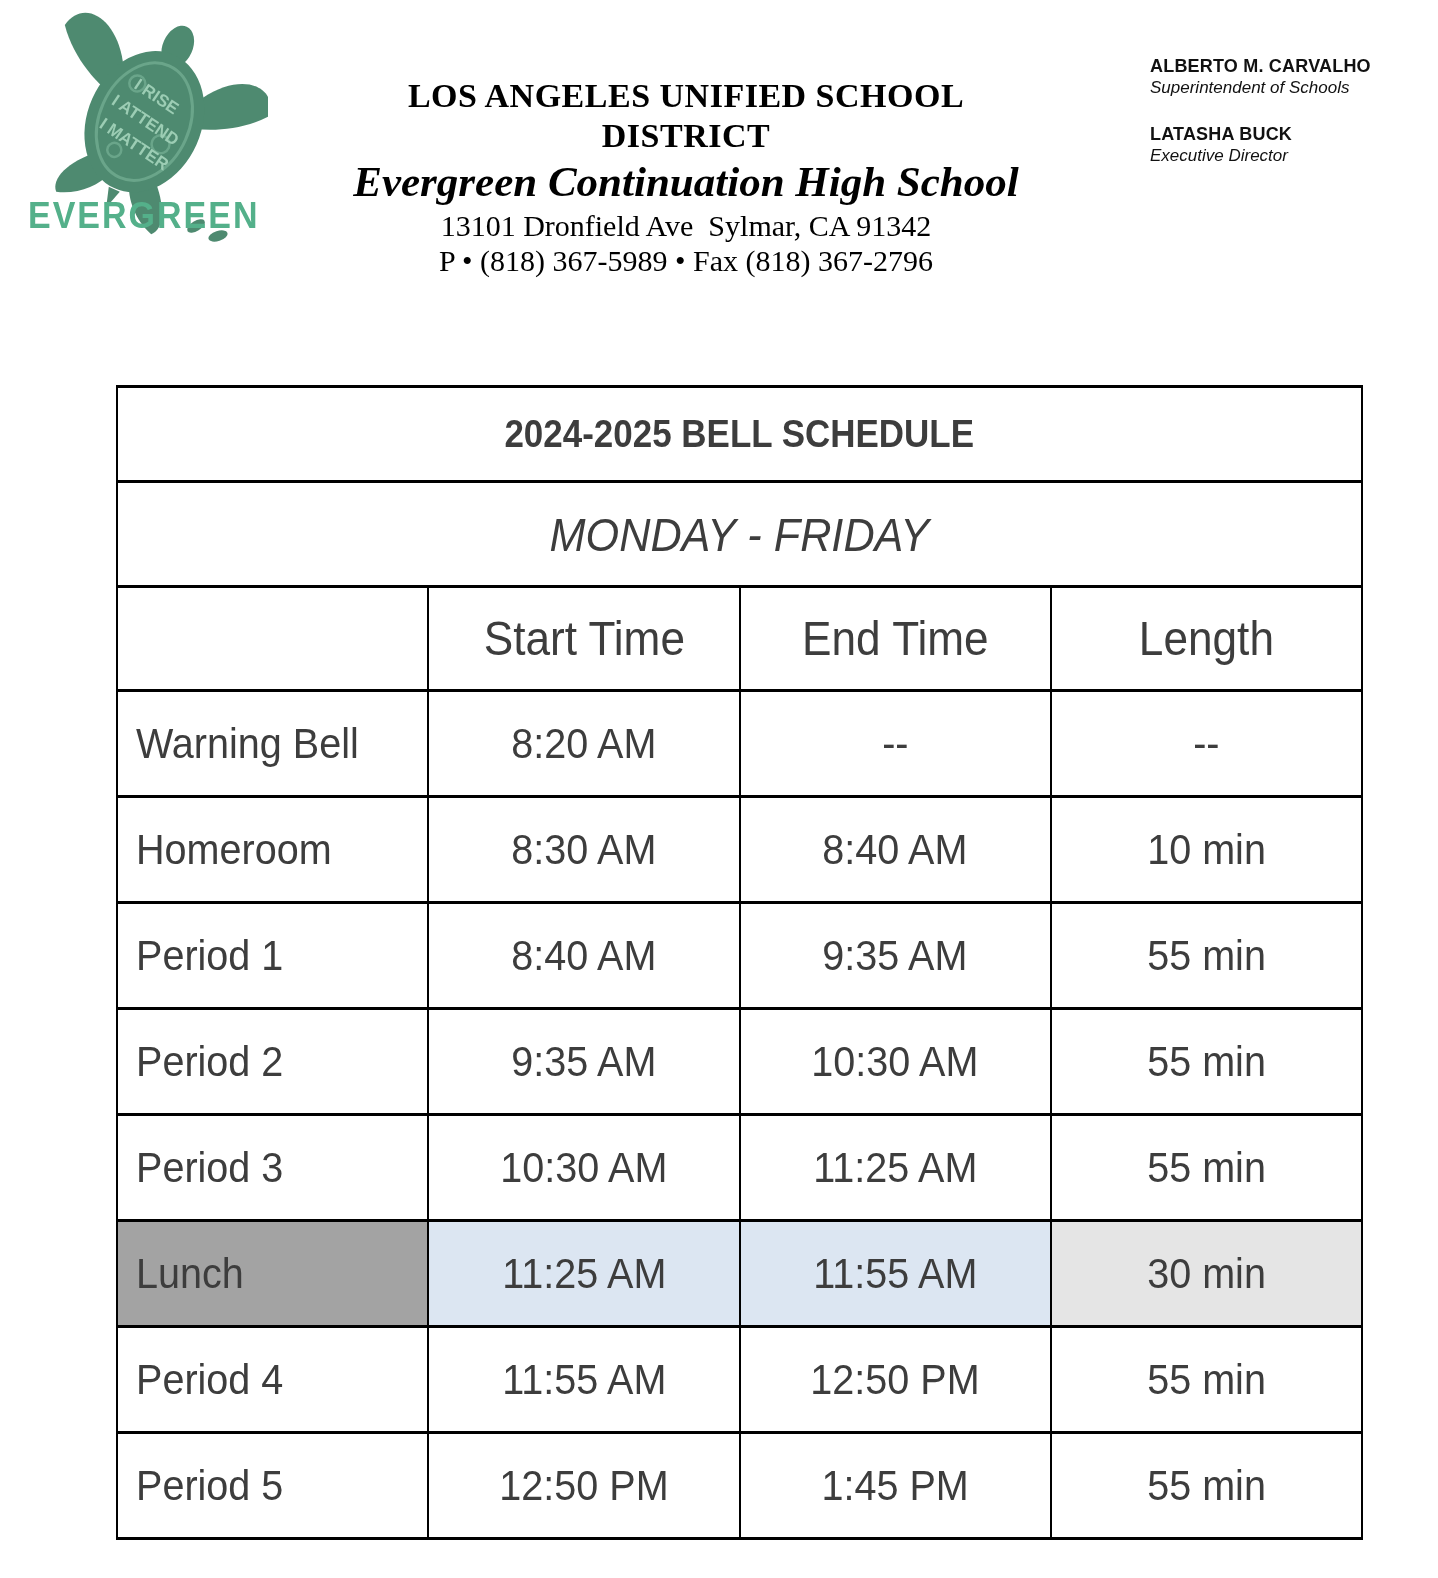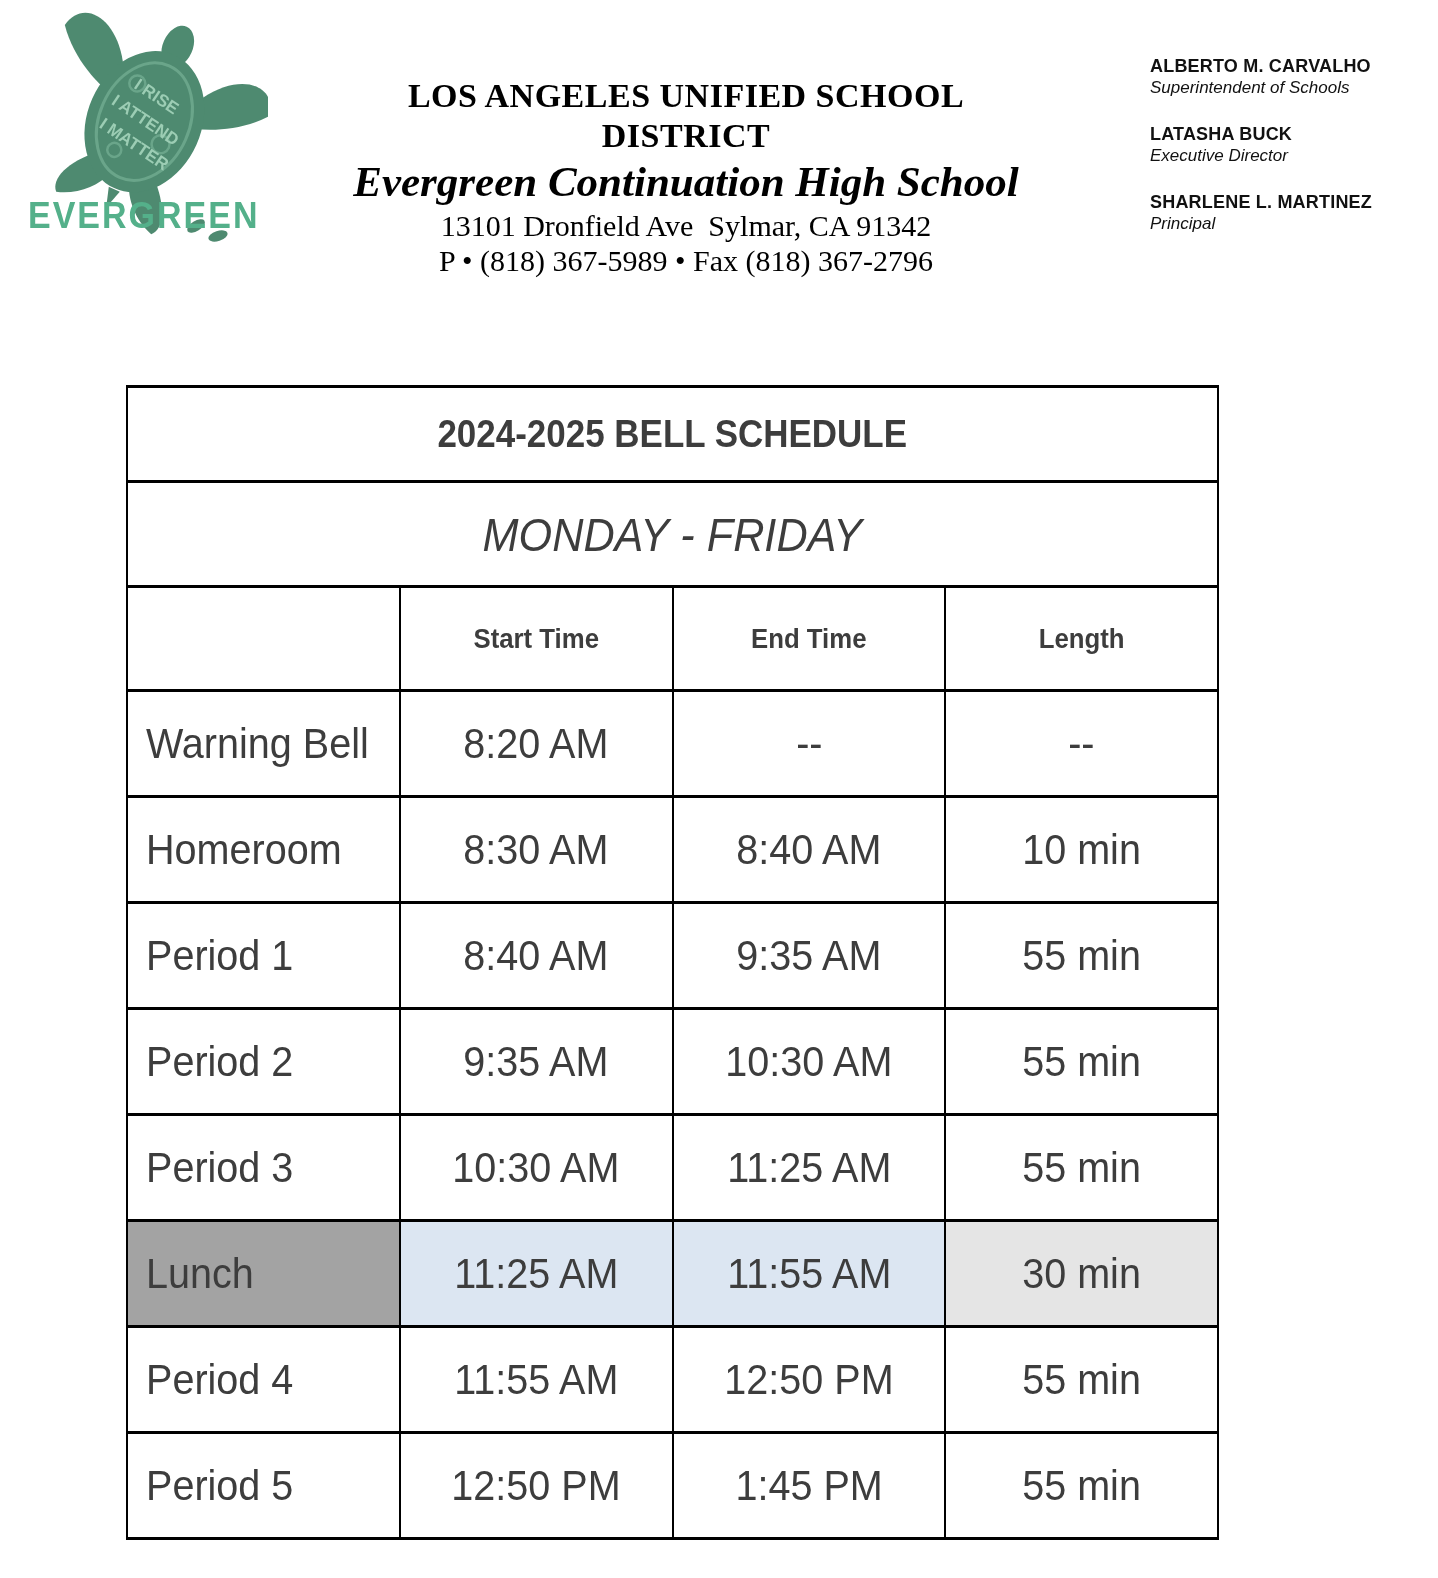--- a/index.html
+++ b/index.html
@@ -26,30 +26,30 @@
   .address  { font-size:30px; line-height:35px; white-space:pre; }
   .phone    { font-size:30px; line-height:35px; white-space:pre; }
 
   .officials { position:absolute; left:1150px; top:55px; color:#111; }
   .official  { margin-bottom:25px; }
   .official .name  { font-size:18px; font-weight:bold; line-height:22px; letter-spacing:0.2px; }
   .official .title { font-size:17px; font-style:italic; line-height:21px; }
 
   
   .bell-table {
-    position:absolute; left:126px; top:385px; width:1093px;
+    position:absolute; left:116px; top:385px; width:1247px;
     border-collapse:collapse; table-layout:fixed;
   }
   .bell-table td {
     border:2px solid #000; border-top-width:3px; border-bottom-width:3px;
     text-align:center; vertical-align:middle; padding:0; overflow:hidden;
   }
   .row-title td { height:92px;  font-size:38px; font-weight:bold; }
   .row-days  td { height:102px; font-size:47px; font-style:italic; }
-  .row-cols  td { height:101px; font-size:28px; font-weight:bold; }
+  .row-cols  td { height:101px; font-size:48px; font-weight:normal; }
   .data-row  td { height:103px; font-size:43px; }
   .data-row  td.label { text-align:left; padding-left:18px; }
 
   .cx { display:inline-block; transform:scaleX(0.92); transform-origin:center center; white-space:nowrap; }
   td.label .cx { transform-origin:left center; }
 </style>
 </head>
 <body>
 
 <div class="page">
@@ -98,24 +98,20 @@
   </div>
 
   <div class="officials">
     <div class="official">
       <div class="name">ALBERTO M. CARVALHO</div>
       <div class="title">Superintendent of Schools</div>
     </div>
     <div class="official">
       <div class="name">LATASHA BUCK</div>
       <div class="title">Executive Director</div>
-    </div>
-    <div class="official">
-      <div class="name">SHARLENE L. MARTINEZ</div>
-      <div class="title">Principal</div>
     </div>
   </div>
 
   <table class="bell-table" style="color: rgb(61, 61, 61);">
     <tbody>
       <tr class="row-title">
         <td colspan="4" style="border-color: rgb(0, 0, 0);">
           <span class="cx">2024-2025 BELL SCHEDULE</span>
         </td>
       </tr>

